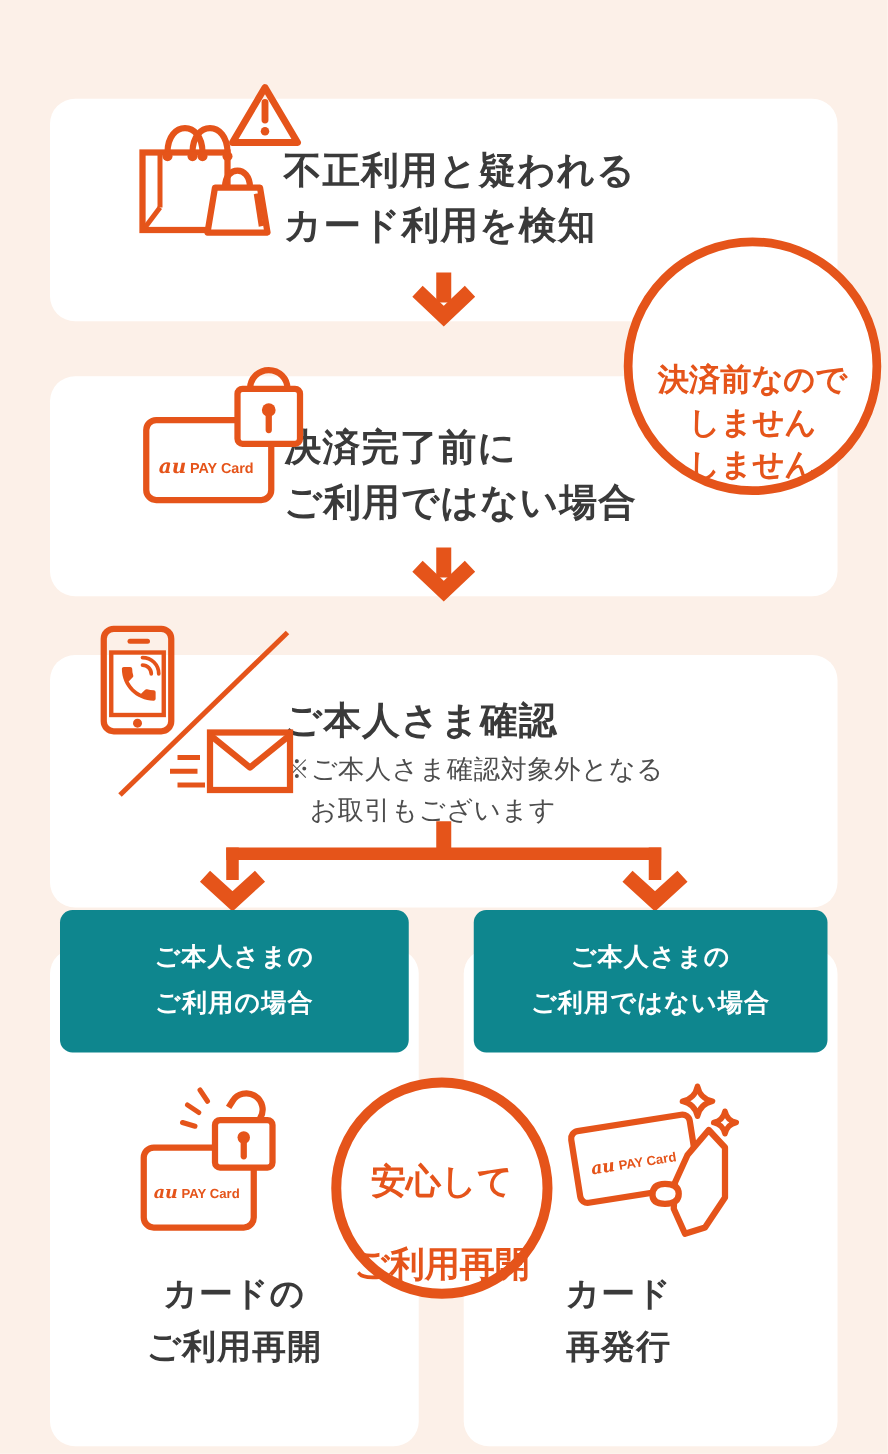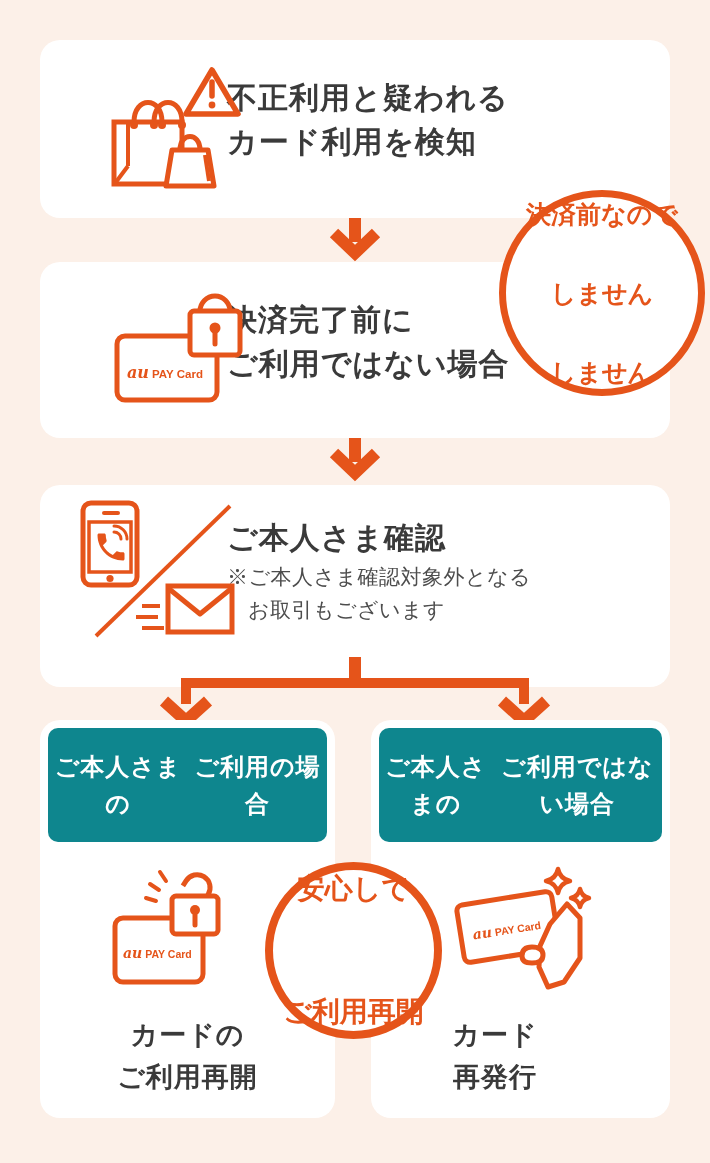--- a/index.html
+++ b/index.html
@@ -7,46 +7,47 @@
     position:relative;
     width:710px;height:1163px;
     background:var(--bg,#fcf0e8);
     font-family:"Liberation Sans",sans-serif;
     overflow:hidden;
   }
   .card{
     position:absolute;
     background:var(--card,#fff);
     border-radius:20px;
+    margin-top:39px;
   }
   .title{
     position:absolute;
     font-size:30px;line-height:44px;font-weight:bold;
     color:var(--text,#3a3a3a);letter-spacing:1px;white-space:nowrap;
   }
   .note{
     position:absolute;
     font-size:21px;line-height:33px;font-weight:400;
     color:var(--note,#4d4d4d);letter-spacing:.5px;white-space:nowrap;
   }
   .note .indent{padding-left:21px;}
   .teal-box{
     position:absolute;
     background:var(--teal,#0e868e);
     border-radius:10px;
-    display:flex;flex-direction:row;align-items:center;justify-content:center;
-    color:#fff;font-size:24px;line-height:37px;font-weight:bold;letter-spacing:1px;
+    display:flex;flex-direction:column;align-items:center;justify-content:center;
+    color:#fff;font-size:20px;line-height:37px;font-weight:bold;letter-spacing:1px;
     text-align:center;
   }
   .badge{
     position:absolute;box-sizing:border-box;
     background:var(--card,#fff);
     border:7px solid var(--orange,#e5541a);
     border-radius:50%;
-    display:flex;flex-direction:column;align-items:center;justify-content:space-between;
+    display:flex;flex-direction:column;align-items:center;justify-content:flex-end;
     color:var(--orange,#e5541a);font-weight:bold;text-align:center;
     z-index:6;
   }
   .badge.b1{font-size:25px;line-height:34px;}
   .badge.b2{font-size:28px;line-height:38px;border-width:8px;}
   .label{
     position:absolute;text-align:center;
     font-size:27px;line-height:42px;font-weight:bold;
     color:var(--text,#3a3a3a);letter-spacing:1px;
   }

